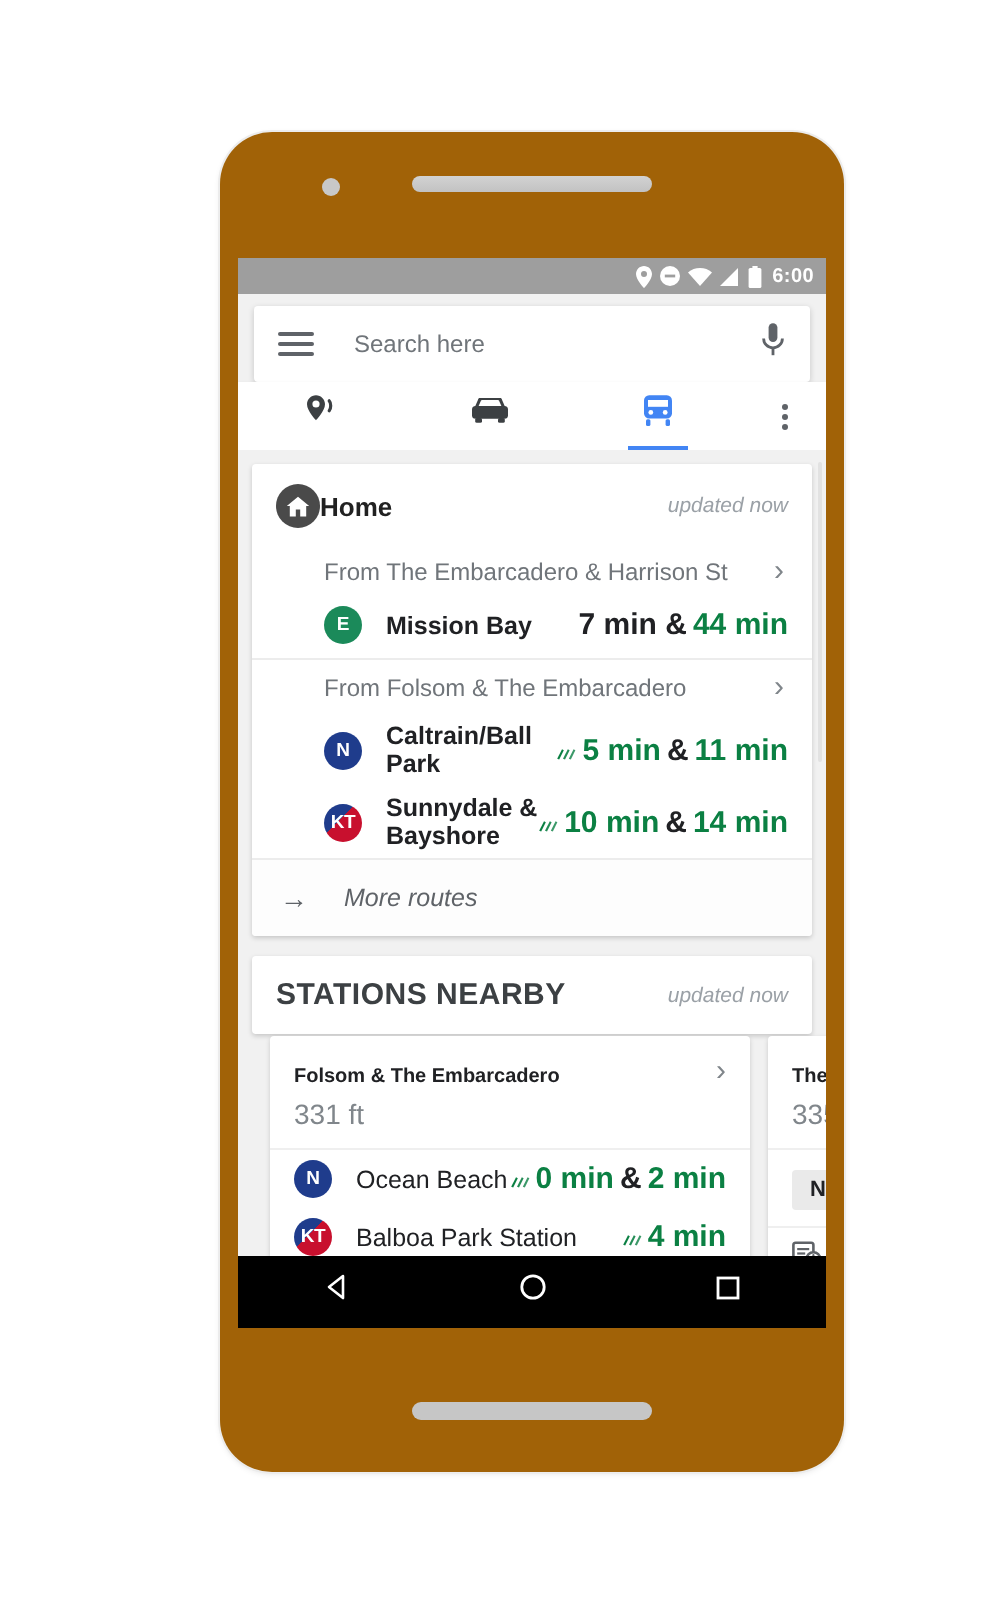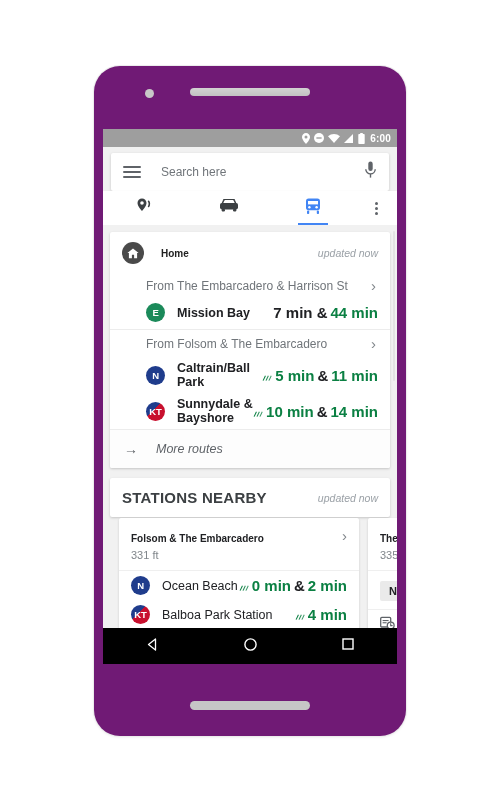--- a/index.html
+++ b/index.html
@@ -11,23 +11,23 @@
   }
   .stage {
     position: relative;
     width: 500px; height: 800px;
     background: #ffffff;
   }
 
   
   .phone {
     position: absolute;
-    left: 94px; top: 66px;
+    left: 110px; top: 66px;
     width: 312px; height: 670px;
-    background: #701a75;
+    background: #a16207;
     border-radius: 26px;
     box-shadow: 0 0 0 1px #ececec, 0 1px 3px rgba(0,0,0,0.10);
   }
   .phone-earpiece {
     position: absolute;
     left: 50%; transform: translateX(-50%);
     top: 22px;
     width: 120px; height: 8px;
     border-radius: 5px;
     background: linear-gradient(#d2d2d2, #c2c2c2);
@@ -156,22 +156,22 @@
     padding: 10px 12px 8px 12px;
   }
   .home-badge {
     width: 22px; height: 22px;
     border-radius: 50%;
     background: #4a4a4a;
     display: flex; align-items: center; justify-content: center;
     flex: 0 0 22px;
   }
   .home-title {
-    margin-left: 17px;
-    font-size: 10px;
+    margin-left: 0;
+    font-size: 13px;
     font-weight: bold;
     color: #212121;
     flex: 1;
   }
   .updated {
     font-size: 10.5px;
     font-style: italic;
     color: #9aa0a6;
   }
   .from-row {
@@ -274,21 +274,21 @@
     padding: 10px 10px 9px 12px;
     border-bottom: 1px solid #efefef;
   }
   .station-head .txt { flex: 1; }
   .station-name {
     font-size: 10px;
     font-weight: bold;
     color: #202124;
   }
   .station-dist {
-    font-size: 11px;
+    font-size: 14px;
     color: #80868b;
     margin-top: 3px;
   }
   .station-row {
     display: flex;
     align-items: center;
     padding: 5px 12px 5px 12px;
   }
   .station-row .route-name { font-weight: normal; }
   .chip {

